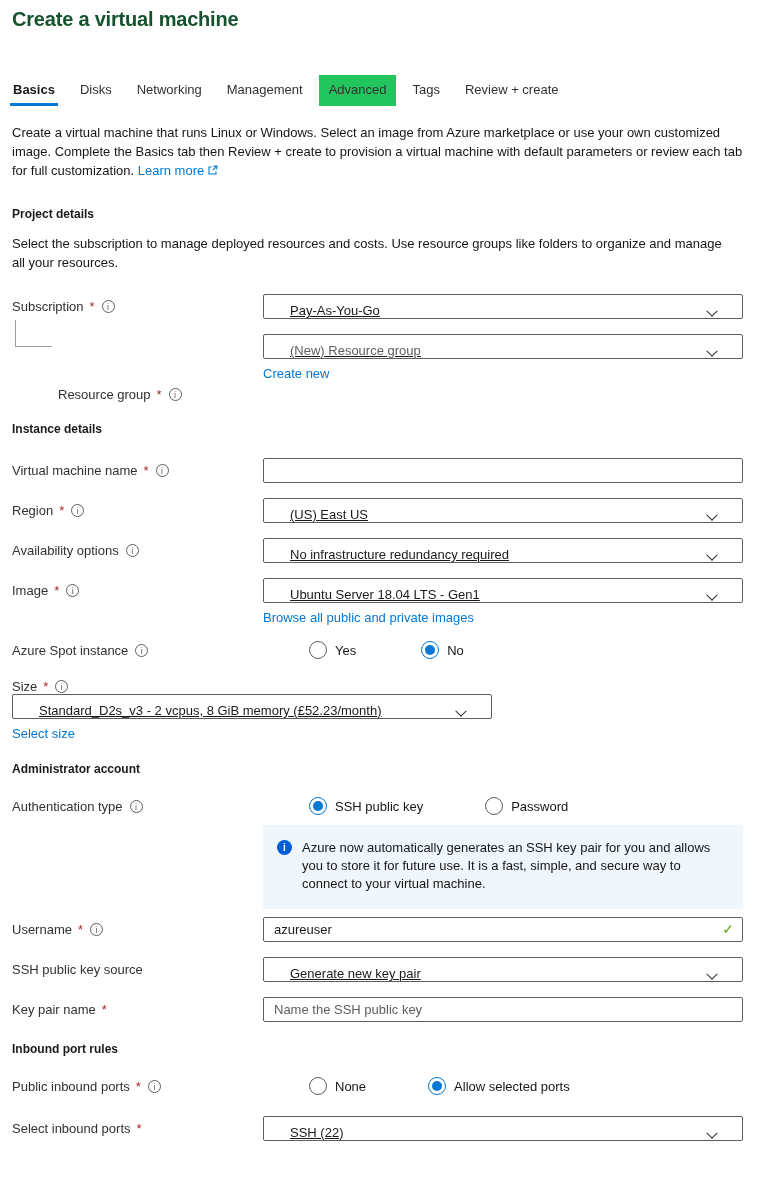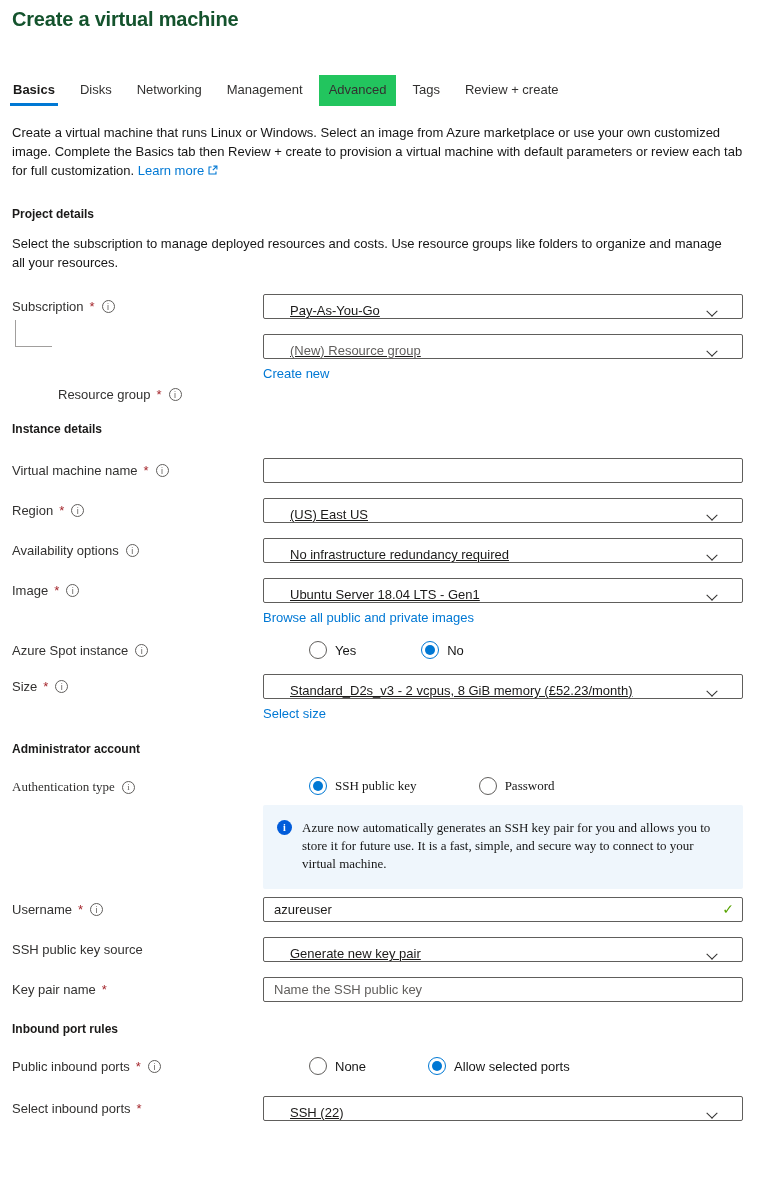--- a/index.html
+++ b/index.html
@@ -220,42 +220,42 @@
               <span>Yes</span>
             </span>
             <span class="radio-option">
               <span class="radio sel"></span>
               <span>No</span>
             </span>
           </div>
         </div>
       </div>
 
-      <div class="row" style="margin-bottom:12px;">
+      <div class="row" style="margin-bottom:12px;flex-direction:column;">
         <div class="label-col">
           <span class="label-inner">
             <span>Size</span>
             <span class="req">*</span>
             <span class="info-badge">i</span>
           </span>
         </div>
         <div class="field-col">
           <div class="dropdown">
             <span class="val">Standard_D2s_v3 - 2 vcpus, 8 GiB memory (£52.23/month)</span>
             <span class="chevron"></span>
           </div>
           <a class="link under-link">Select size</a>
         </div>
       </div>
 
       <h2 class="section-heading" style="margin-top:20px;">Administrator account</h2>
 
       <div class="form" style="margin-top:18px;">
 
-        <div class="row" style="margin-bottom:8px;font-family:Liberation Serif, serif;">
+        <div class="row" style="margin-bottom:8px;">
           <div class="label-col">
             <span class="label-inner">
               <span>Authentication type</span>
               <span class="info-badge">i</span>
             </span>
           </div>
           <div class="field-col">
             <div class="radio-group" style="gap:16px;">
               <span class="radio-option">
                 <span class="radio sel"></span>

